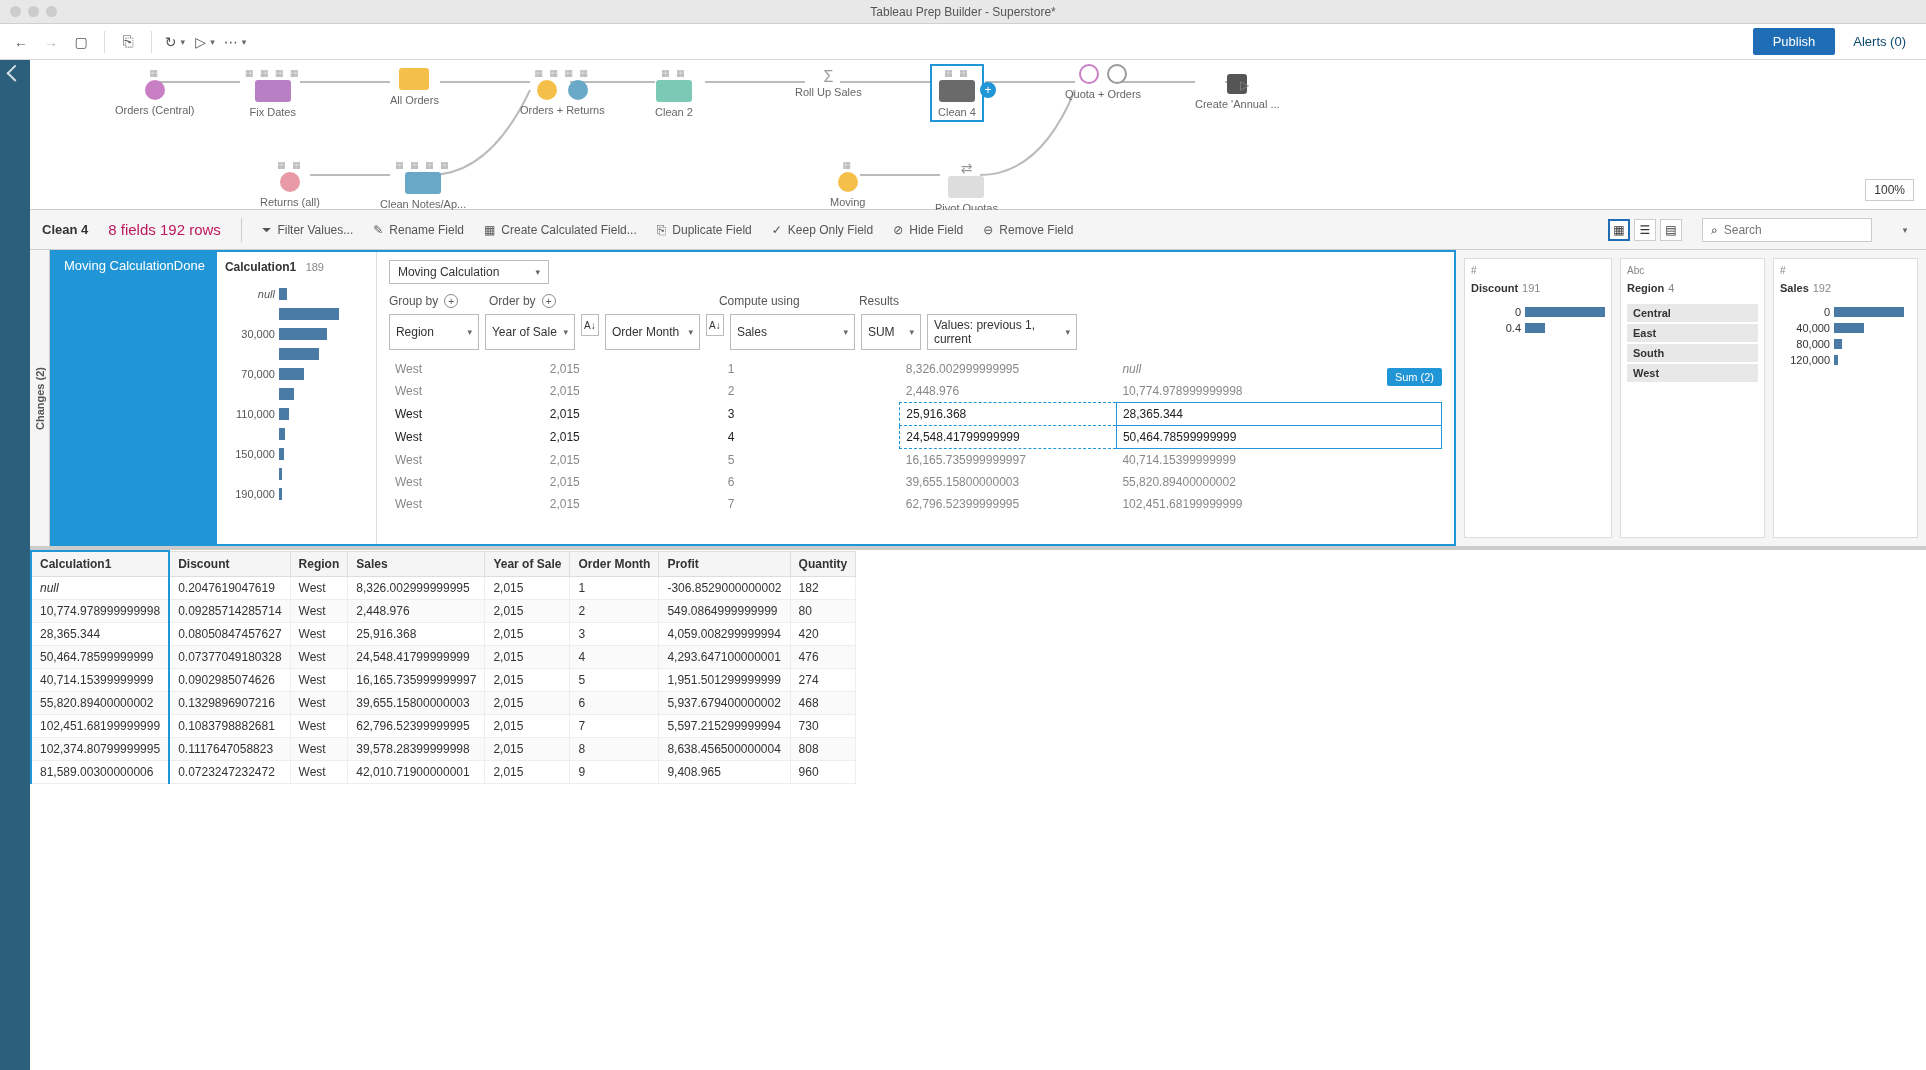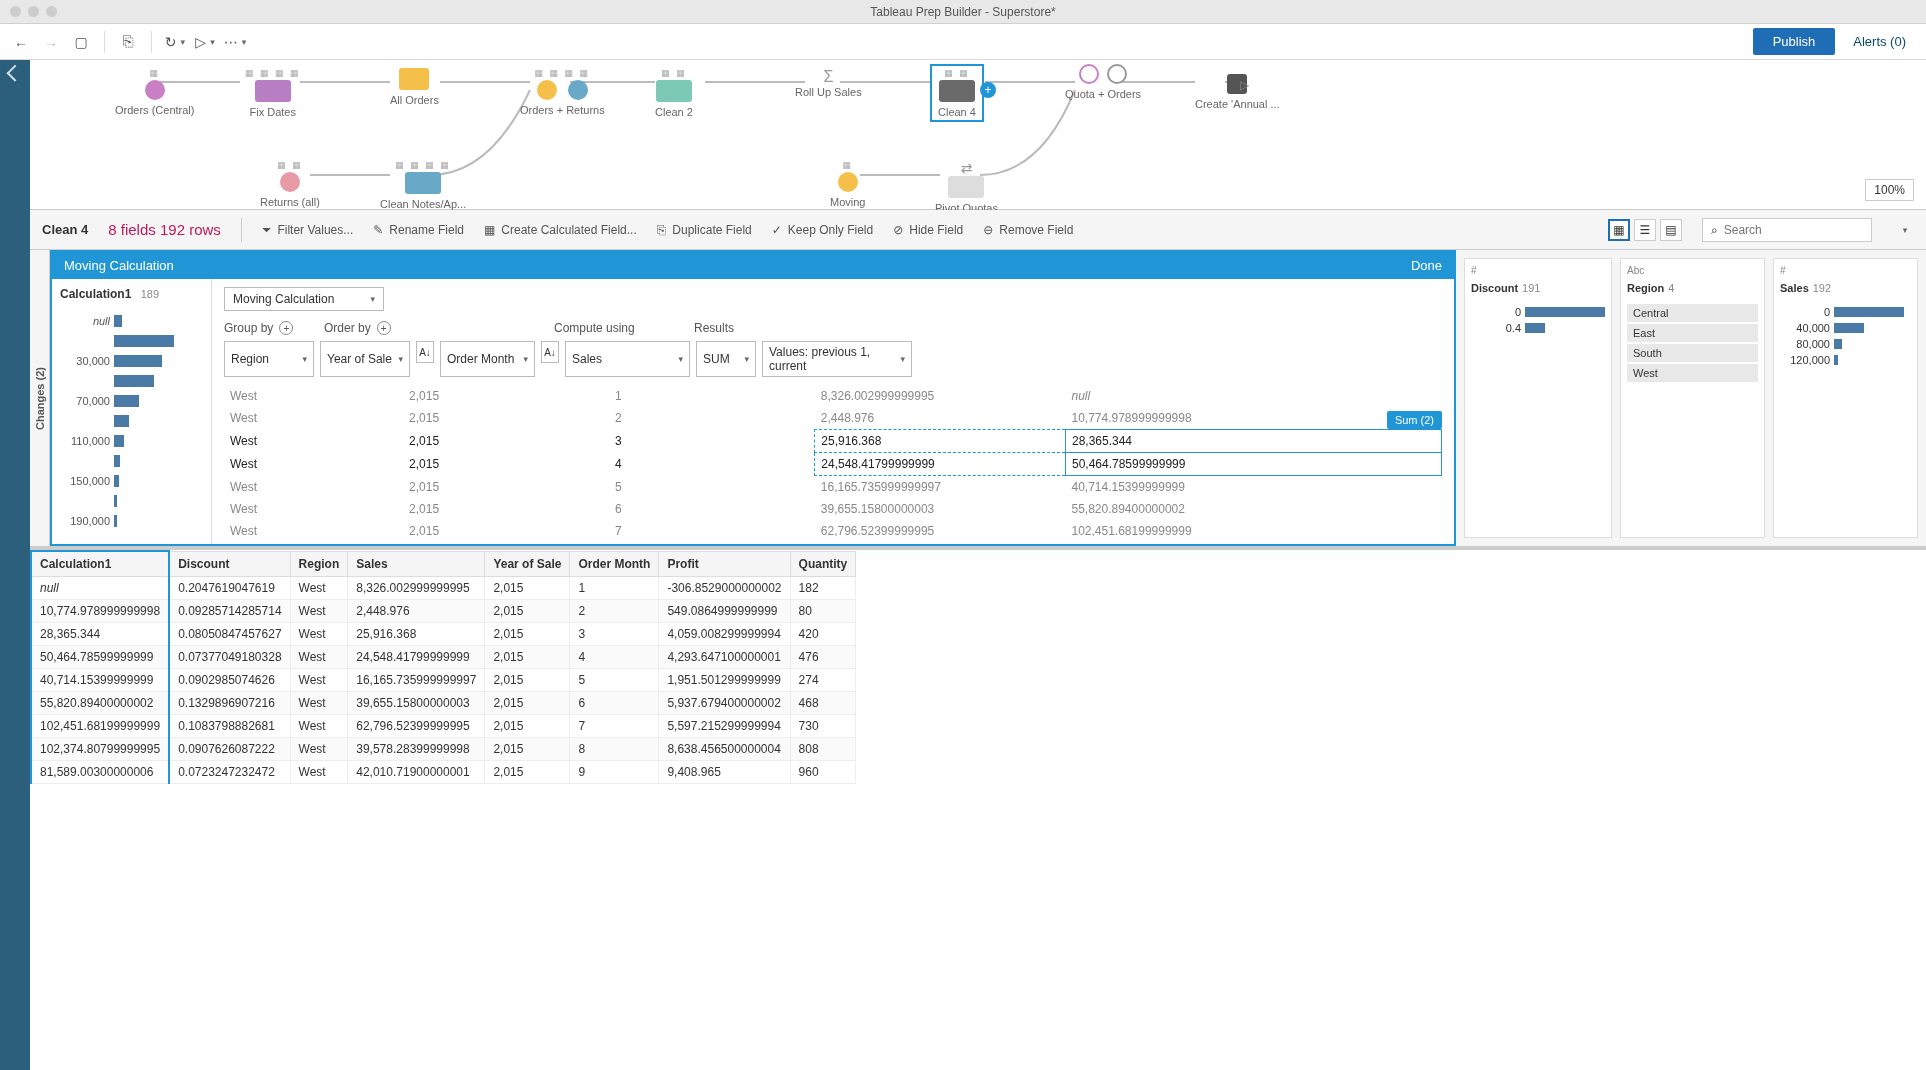--- a/index.html
+++ b/index.html
@@ -31,21 +31,21 @@
 .vt { width: 22px; height: 22px; border: 1px solid #ccc; background: #fff; display:flex; align-items:center; justify-content:center; cursor:pointer; }
 .vt.active { border-color: #1f6db5; box-shadow: inset 0 0 0 1px #1f6db5; }
 .search-box { border: 1px solid #ccc; background: #fff; padding: 4px 8px; width: 170px; display: flex; align-items: center; gap: 6px; }
 .search-box input { border: none; outline: none; width: 100%; font-size: 12px; }
 
 .main-area { position: absolute; top: 250px; left: 30px; right: 0; bottom: 0; display: flex; flex-direction: column; }
 .upper-row { display: flex; height: 300px; border-bottom: 4px solid #ccc; }
 .changes-tab { width: 20px; background: #f5f5f5; border-right: 1px solid #ccc; display: flex; align-items: center; justify-content: center; }
 .changes-tab span { writing-mode: vertical-rl; transform: rotate(180deg); font-size: 11px; font-weight: 600; color: #555; }
 
-.calc-panel { flex: 1; border: 2px solid #2196d6; display: flex; flex-direction: column; min-width: 0; }
+.calc-panel { flex: 1; border: 2px solid #2196d6; display: flex; flex-direction: row; min-width: 0; }
 .calc-header { background: #2196d6; color: #fff; padding: 6px 12px; display: flex; justify-content: space-between; font-size: 13px; }
 .calc-body { display: flex; flex: 1; min-height: 0; }
 .calc-left { width: 160px; border-right: 1px solid #ddd; padding: 8px; }
 .calc-left .field-name { font-weight: 600; font-size: 12px; }
 .calc-left .field-count { color: #888; font-size: 11px; margin-left: 6px; }
 .histo { margin-top: 10px; }
 .histo-row { display: flex; align-items: center; height: 20px; gap: 4px; }
 .histo-row .lbl { width: 50px; text-align: right; font-size: 11px; color: #555; }
 .histo-row .bar { height: 12px; background: #4a7ba6; }
 
@@ -70,21 +70,21 @@
 
 .profile-cards { width: 470px; display: flex; gap: 8px; padding: 8px; background: #f5f5f5; }
 .pcard { flex: 1; background: #fff; border: 1px solid #ddd; padding: 6px; font-size: 11px; }
 .pcard .type-ic { color: #888; font-size: 10px; }
 .pcard .fname { font-weight: 600; margin-top: 6px; display: inline-block; }
 .pcard .fcount { color: #888; margin-left: 4px; }
 .pcard .vals { margin-top: 10px; }
 .pcard .vrow { display: flex; align-items: center; gap: 4px; padding: 2px 0; }
 .pcard .vrow .vl { width: 50px; text-align: right; }
 .pcard .vrow .vb { height: 10px; background: #4a7ba6; }
-.pcard .cat-item { background: #e8e8e8; padding: 3px 6px; margin-bottom: 2px; }
+.pcard .cat-item { background: #e8e8e8; padding: 3px 6px; margin-bottom: 2px; font-weight: bold; }
 
 .data-grid { flex: 1; overflow: auto; }
 .data-grid table { border-collapse: collapse; font-size: 12px; }
 .data-grid th { background: #f5f5f5; border: 1px solid #ddd; padding: 5px 8px; text-align: left; font-weight: 600; position: sticky; top: 0; }
 .data-grid th.active-col { border: 2px solid #2196d6; border-bottom: 1px solid #ddd; }
 .data-grid td { border: 1px solid #eee; padding: 4px 8px; white-space: nowrap; }
 .data-grid td.active-col { border-left: 2px solid #2196d6; border-right: 2px solid #2196d6; }
 .data-grid tr:nth-child(even) td { background: #fafafa; }
 .caret::after { content: "▾"; font-size: 9px; color: #666; margin-left: 4px; }
 .plus-circle { width: 14px; height: 14px; border: 1px solid #888; border-radius: 50%; display: inline-flex; align-items: center; justify-content: center; font-size: 10px; cursor: pointer; }
@@ -404,21 +404,21 @@
                   <tr>
                     <td style="width:100px">West</td>
                     <td style="width:115px">2,015</td>
                     <td style="width:115px">7</td>
                     <td class="" style="width:140px">62,796.52399999995</td>
                     <td class="" style="width:210px;">102,451.68199999999</td>
                   </tr>
                 </tbody>
               </table>
           </div>
-          <div class="sum-badge" style="right:12px; top:132px;text-align:right;">Sum (2)</div>
+          <div class="sum-badge" style="right:12px; top:116px;text-align:right;">Sum (2)</div>
         </div>
       </div>
     </div>
 
     <div class="profile-cards">
       <div class="pcard">
         <div class="type-ic">#</div>
         <span class="fname">Discount</span><span class="fcount">191</span>
         <div class="vals">
           <div class="vrow">
@@ -546,21 +546,21 @@
             <td>0.1083798882681</td>
             <td>West</td>
             <td>62,796.52399999995</td>
             <td>2,015</td>
             <td>7</td>
             <td>5,597.215299999994</td>
             <td>730</td>
           </tr>
           <tr>
             <td class="active-col">102,374.80799999995</td>
-            <td>0.0907626087222</td>
+            <td>0.1117647058823</td>
             <td>West</td>
             <td>39,578.28399999998</td>
             <td>2,015</td>
             <td>8</td>
             <td>8,638.456500000004</td>
             <td>808</td>
           </tr>
           <tr>
             <td class="active-col">81,589.00300000006</td>
             <td>0.0723247232472</td>

